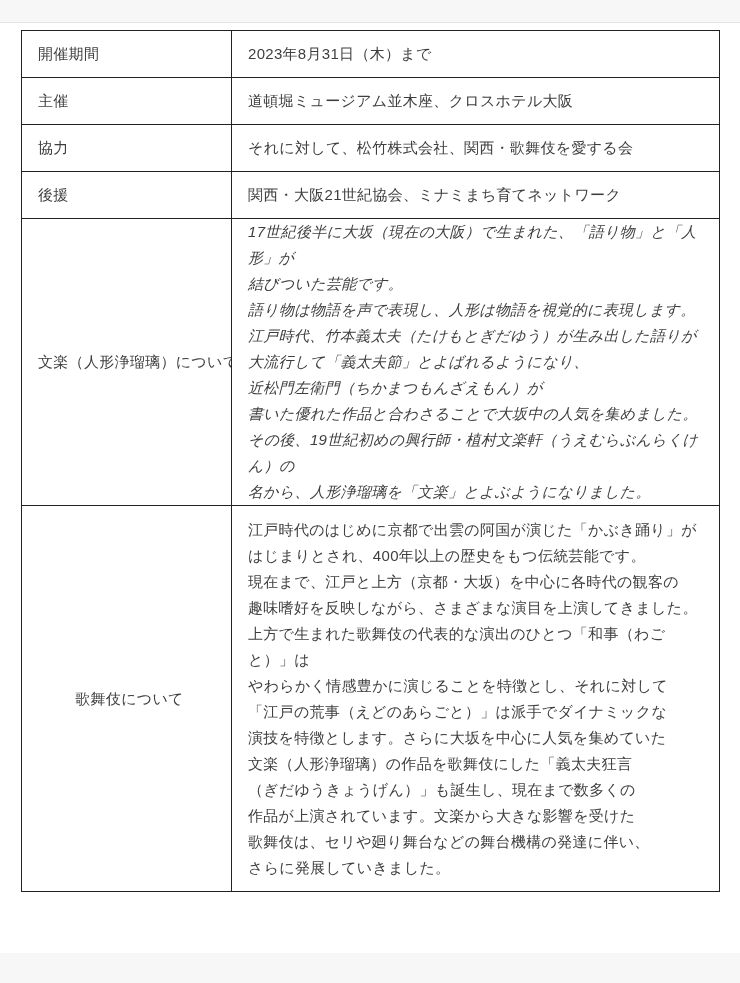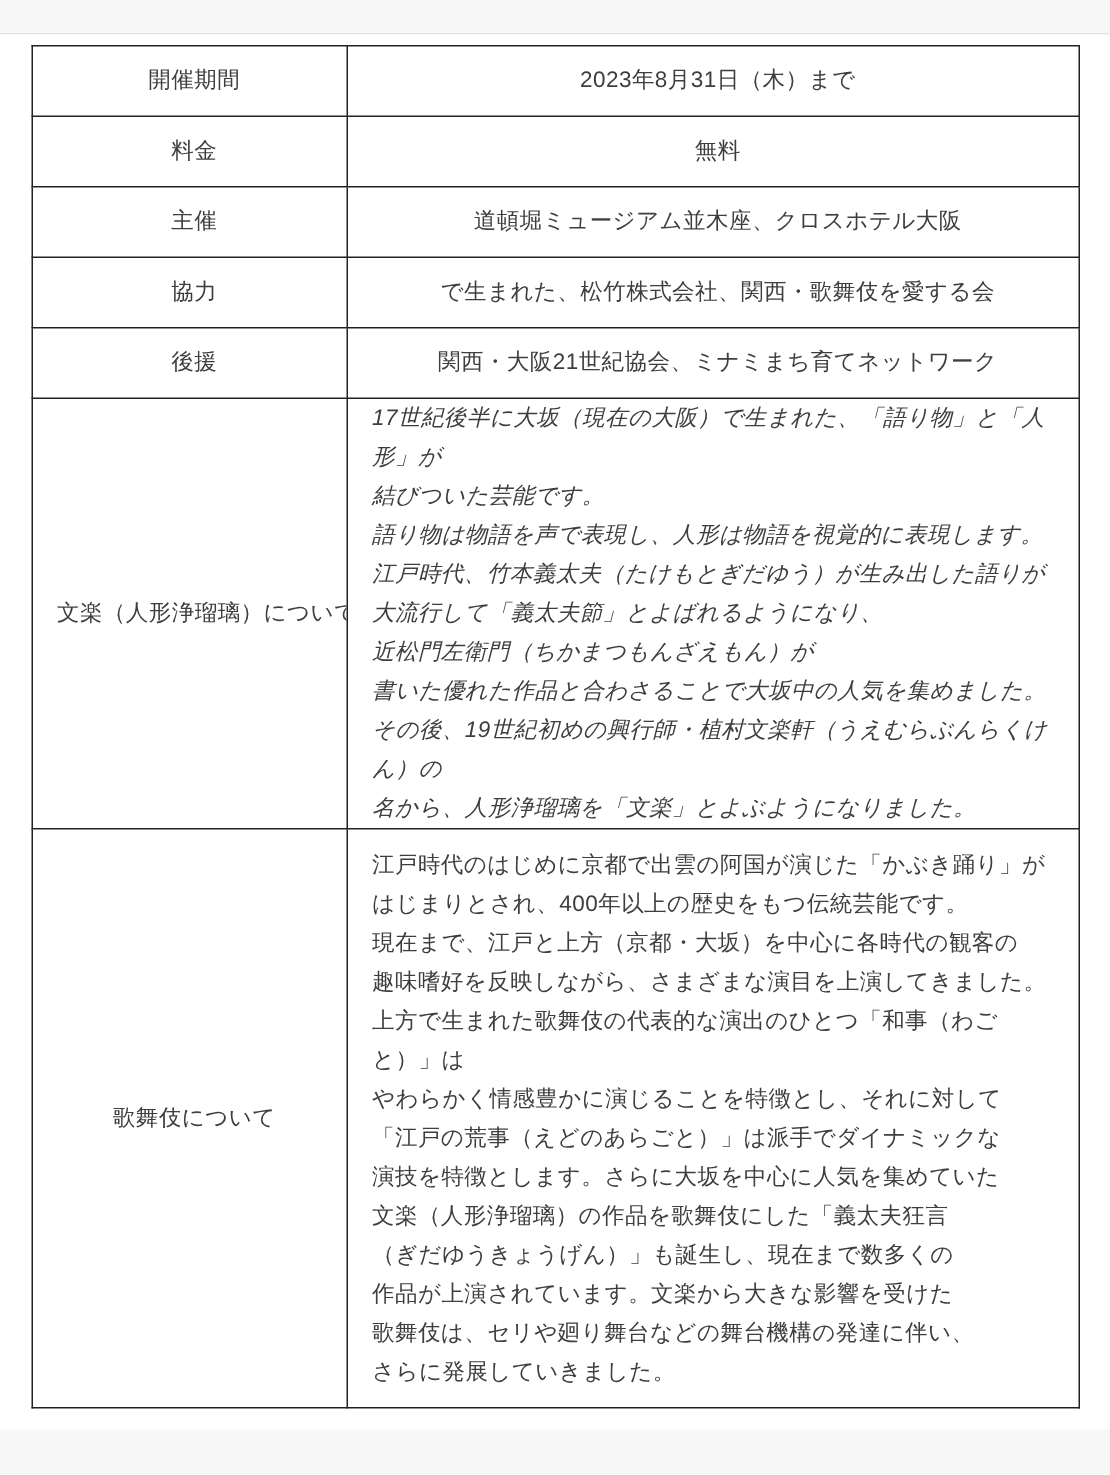--- a/index.html
+++ b/index.html
@@ -46,21 +46,20 @@
     text-align: left;
     vertical-align: middle;
     padding: 0 10px 0 16px;
     line-height: 26px;
     letter-spacing: 0.02em;
   }
   tr.info-row th, tr.info-row td {
     height: 46px;
     white-space: nowrap;
     overflow: hidden;
-    text-align: center;
   }
   tr.detail-row th {
     white-space: nowrap;
     overflow: hidden;
     text-align: center;
   }
   tr.detail-row-bunraku td.detail-text { height: 254px; font-style: italic; }
   tr.detail-row-kabuki  td.detail-text { height: 385px; }
   td.detail-text {
     vertical-align: top;
@@ -79,30 +78,26 @@
     <colgroup>
       <col class="c-label">
       <col class="c-value">
     </colgroup>
     <tbody>
       <tr class="info-row">
         <th>開催期間</th>
         <td>2023年8月31日（木）まで</td>
       </tr>
       <tr class="info-row">
-        <th>料金</th>
-        <td>無料</td>
-      </tr>
-      <tr class="info-row">
         <th>主催</th>
         <td>道頓堀ミュージアム並木座、クロスホテル大阪</td>
       </tr>
       <tr class="info-row">
         <th>協力</th>
-        <td>で生まれた、松竹株式会社、関西・歌舞伎を愛する会</td>
+        <td>それに対して、松竹株式会社、関西・歌舞伎を愛する会</td>
       </tr>
       <tr class="info-row">
         <th>後援</th>
         <td>関西・大阪21世紀協会、ミナミまち育てネットワーク</td>
       </tr>
       <tr class="detail-row detail-row-bunraku">
         <th>文楽（人形浄瑠璃）について</th>
         <td class="detail-text">17世紀後半に大坂（現在の大阪）で生まれた、「語り物」と「人形」が
 結びついた芸能です。
 語り物は物語を声で表現し、人形は物語を視覚的に表現します。

